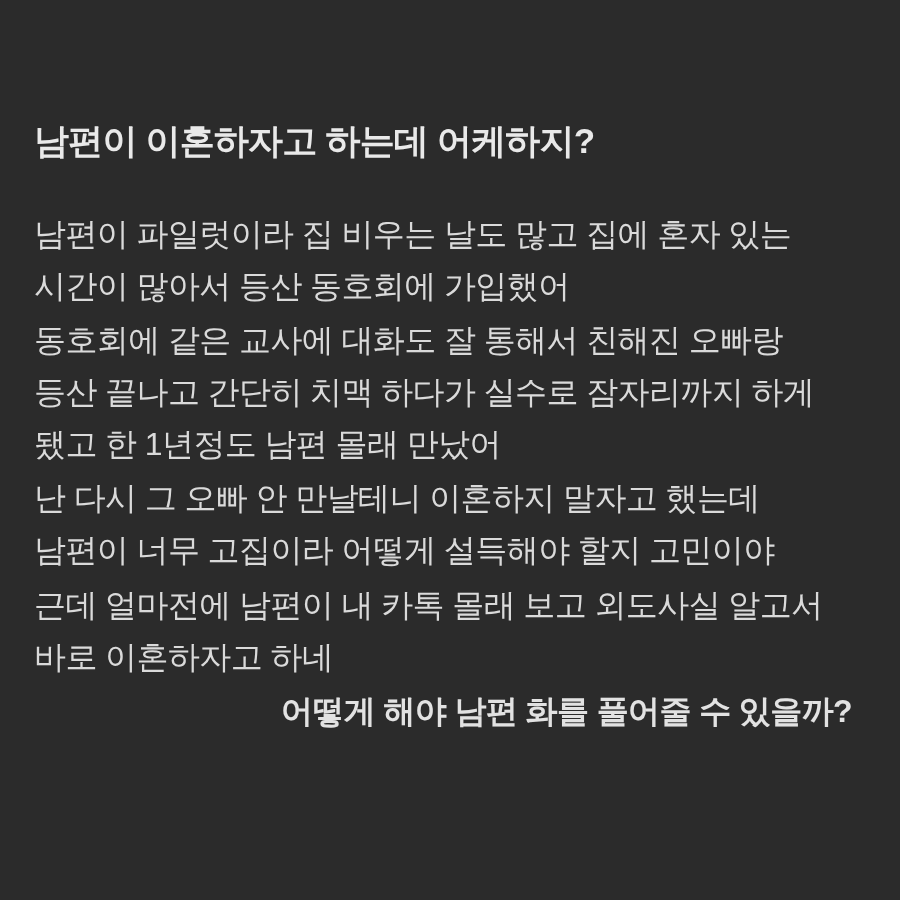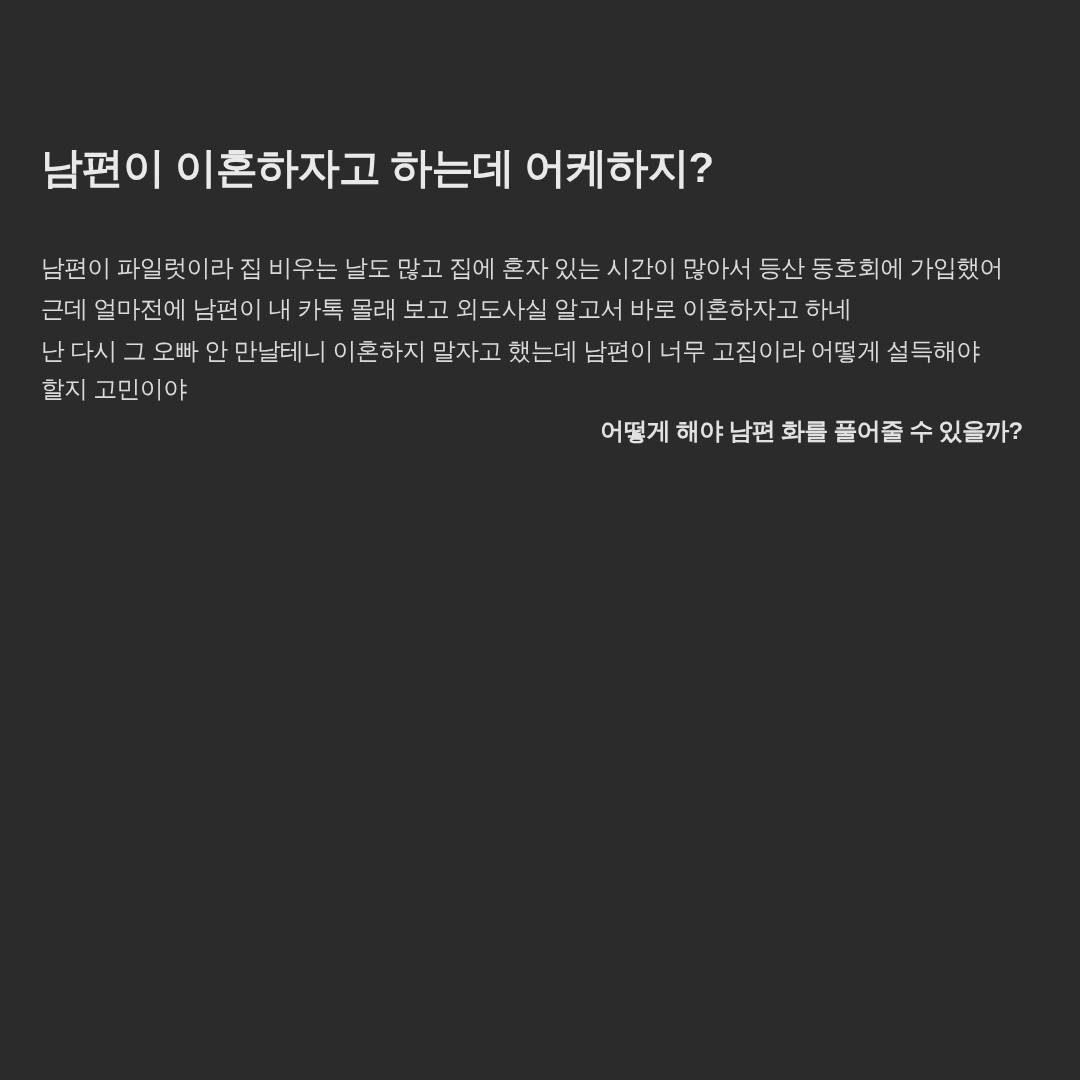--- a/index.html
+++ b/index.html
@@ -24,21 +24,21 @@
   .post-title {
     font-size: 35px;
     font-weight: bold;
     color: #e9e9e9;
     letter-spacing: -0.8px;
     line-height: 1.3;
     margin: 0 0 44px 0;
     white-space: nowrap;
   }
   .post-body {
-    font-size: 20px;
+    font-size: 32px;
     color: #dadada;
     letter-spacing: -0.6px;
     line-height: 1.63;
     font-weight: 400;
   }
   .para {
     margin: 0 0 2px 0;
     white-space: pre-wrap;
     word-break: keep-all;
   }
@@ -51,17 +51,18 @@
     color: #e2e2e2;
   }
 </style>
 </head>
 <body>
 
 <div class="card">
   <h1 class="post-title">남편이 이혼하자고 하는데 어케하지?</h1>
   <div class="post-body">
     <p class="para">남편이 파일럿이라 집 비우는 날도 많고 집에 혼자 있는 시간이 많아서 등산 동호회에 가입했어</p>
+    <p class="para">동호회에 같은 교사에 대화도 잘 통해서 친해진 오빠랑 등산 끝나고 간단히 치맥 하다가 실수로 잠자리까지 하게 됐고 한 1년정도 남편 몰래 만났어</p>
+    <p class="para">난 다시 그 오빠 안 만날테니 이혼하지 말자고 했는데 남편이 너무 고집이라 어떻게 설득해야 할지 고민이야</p>
     <p class="para">근데 얼마전에 남편이 내 카톡 몰래 보고 외도사실 알고서 바로 이혼하자고 하네</p>
-    <p class="para">난 다시 그 오빠 안 만날테니 이혼하지 말자고 했는데 남편이 너무 고집이라 어떻게 설득해야 할지 고민이야</p>
     <p class="para para-closing">어떻게 해야 남편 화를 풀어줄 수 있을까?</p>
   </div>
 </div>
 
 </body></html>

